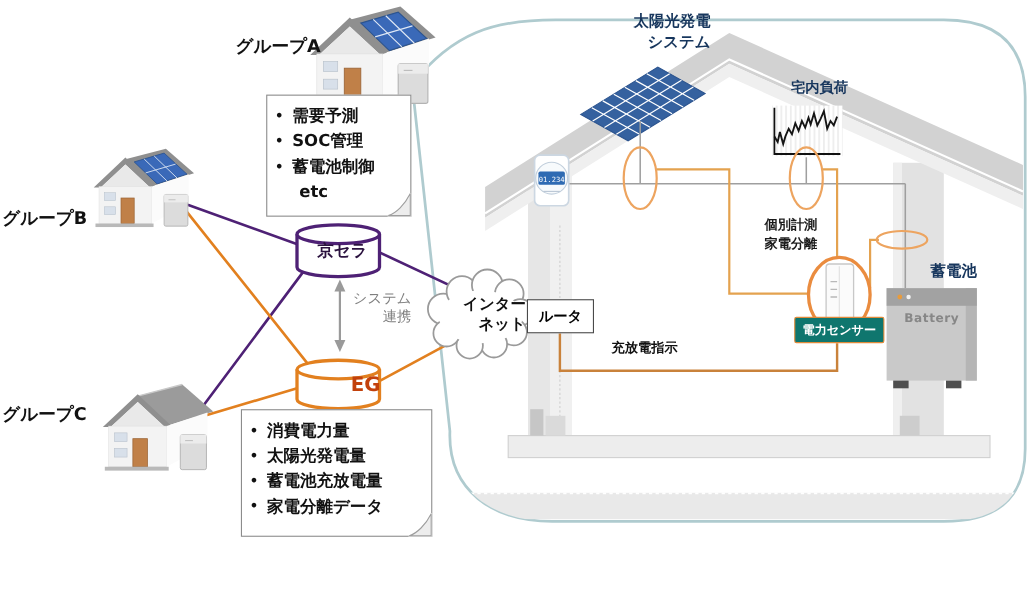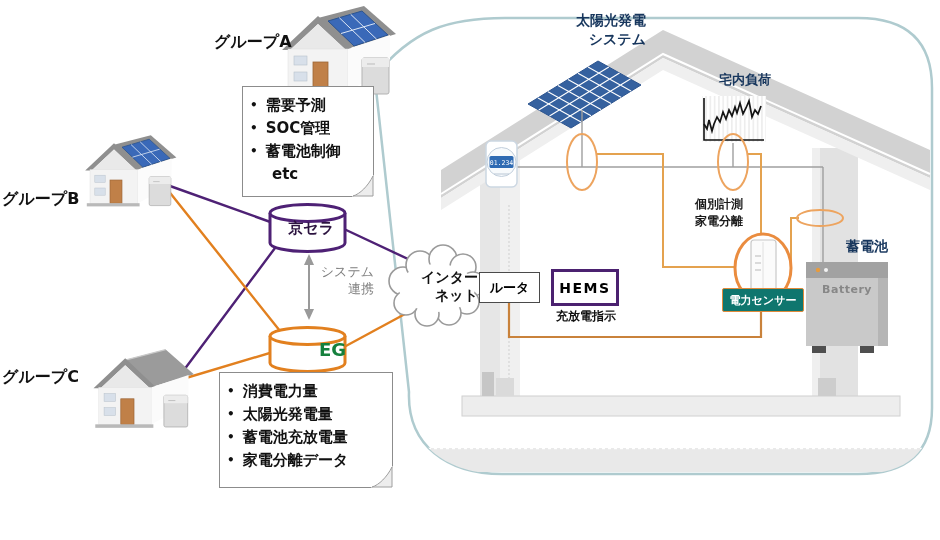--- a/index.html
+++ b/index.html
@@ -240,41 +240,40 @@
         <span class="bullet">•</span>
         <span>家電分離データ</span>
       </div>
   <svg class="fold" width="22" height="22" viewBox="0 0 22 22">
     <path d="M22,0 L22,22 L0,22 Z" fill="#ffffff"></path>
     <path d="M1,21 C8,19 16,11 21,1 L21,21 Z" fill="#ededed" stroke="#9e9e9e" stroke-width="1"></path>
   </svg>
 </div>
 
 <div class="lbl ctr" style="left:270px;top:219px;width:64px;font-size:15px;color:#2B123F;">京セラ</div>
-<div class="lbl ctr" style="left:270px;top:339px;width:76px;font-size:18px;color:#15803d;">EG</div>
+<div class="lbl ctr" style="left:270px;top:339px;width:76px;font-size:18px;color:#c2410c;">EG</div>
 
 <div class="lbl ctr gray" style="left:316px;top:263px;width:58px;font-size:13px;line-height:17px;">
   <div>システム</div>
   <div>連携</div>
 </div>
 
 <div class="lbl ctr" style="left:400px;top:268px;width:78px;font-size:14px;line-height:18px;color:#101010;">
   <div>インター</div>
   <div>ネット</div>
 </div>
 
 <div class="lbl ctr navy" style="left:526px;top:11px;width:120px;font-size:14px;line-height:19px;">
   <div>太陽光発電</div>
   <div>システム</div>
 </div>
 
 <div class="lbl ctr navy" style="left:695px;top:71px;width:76px;font-size:13px;">宅内負荷</div>
 
 <div class="bigbox router-box" style="left:479px;top:272px;width:61px;height:31px;">ルータ</div>
-<div class="bigbox hems-box" style="left:551px;top:269px;width:68px;height:37px;">HEMS</div>
 <div class="lbl" style="left:556px;top:308px;font-size:12px;">充放電指示</div>
 
 <div class="lbl two-line" style="left:695px;top:196px;font-size:12px;color:#1a1a1a;">
   <div>個別計測</div>
   <div>家電分離</div>
 </div>
 
 <div class="sensor-label" style="left:722px;top:288px;width:80px;height:22px;">電力センサー</div>
 
 <div class="lbl ctr navy" style="left:824px;top:238px;width:64px;font-size:14px;">蓄電池</div>

